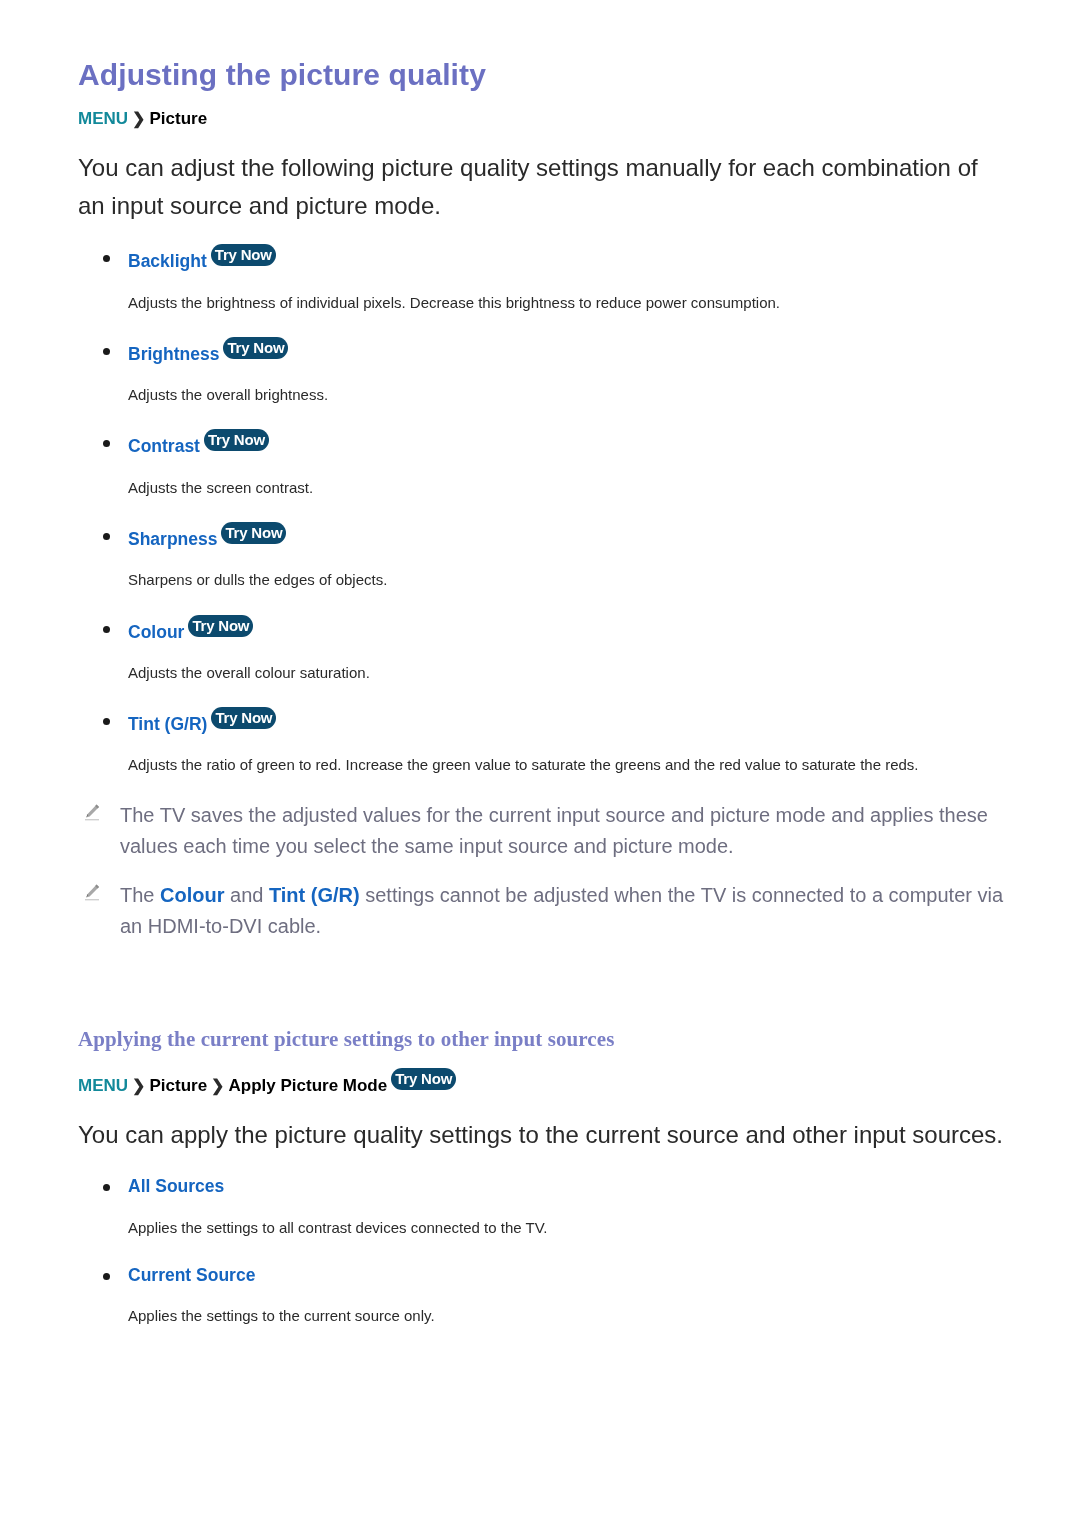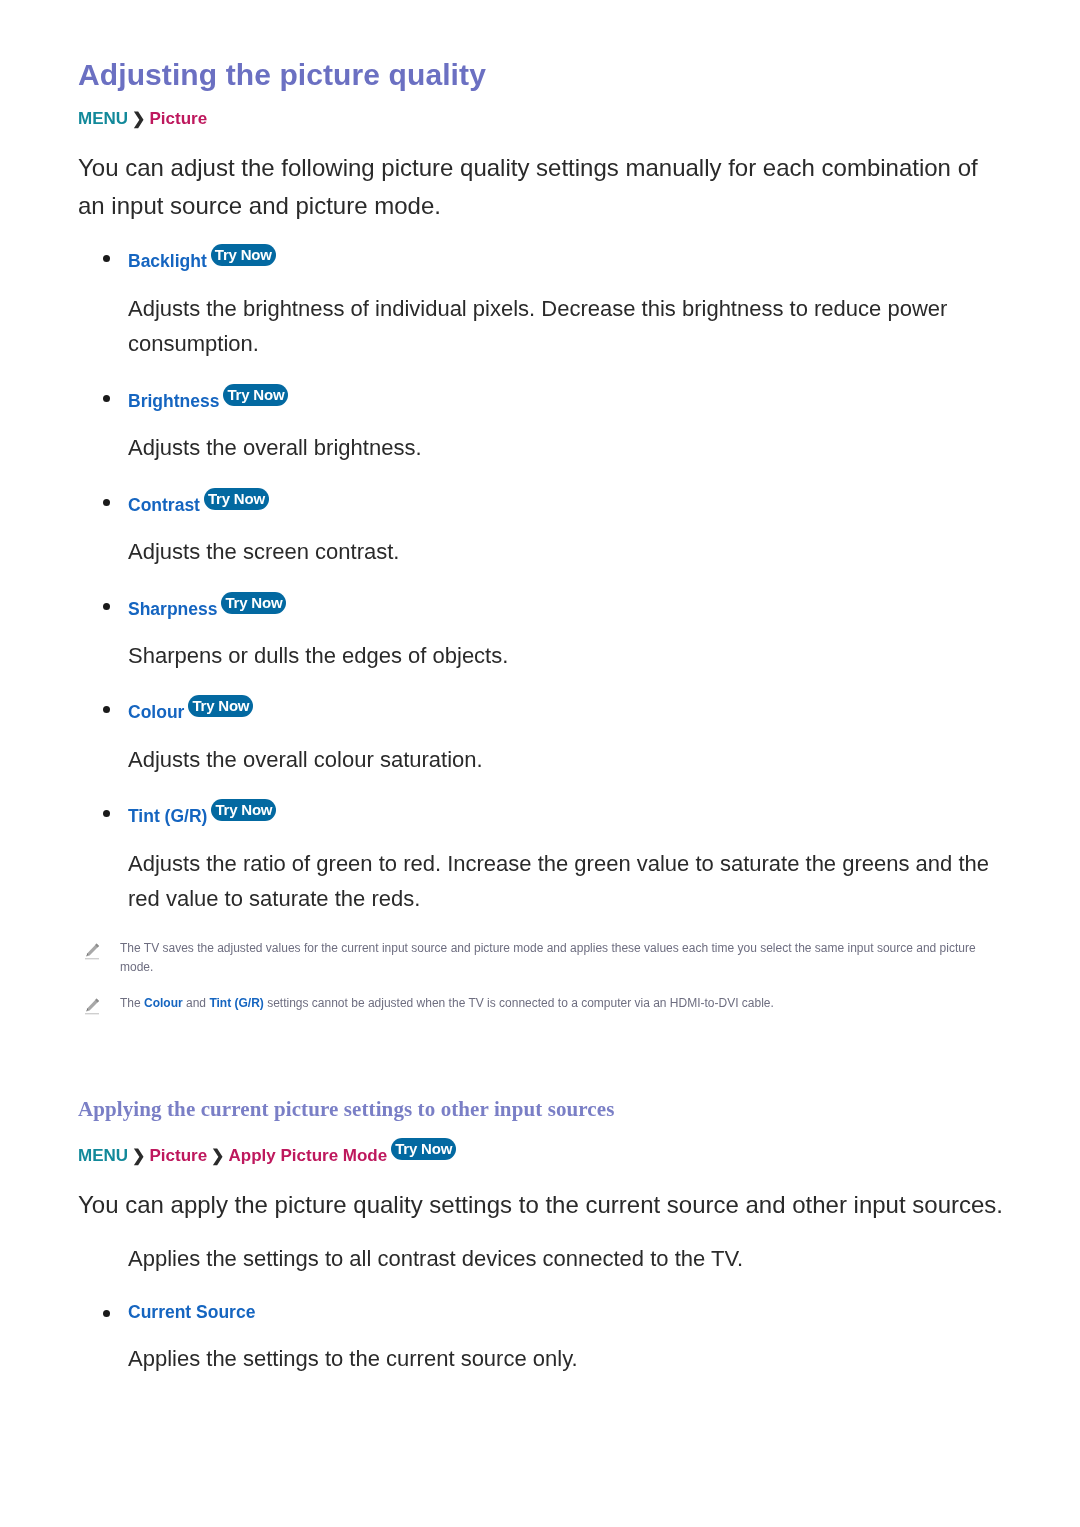--- a/index.html
+++ b/index.html
@@ -46,21 +46,21 @@
 
   
   .breadcrumb {
     font-size: 17px;
     font-weight: bold;
     margin: 0 0 19px 0;
     line-height: 1.3;
     white-space: nowrap;
   }
   .bc-menu { color: #12899a; }
-  .bc-item { color: #be185d; }
+  .bc-item { color: #000000; }
   .bc-sep {
     color: #2b2b2b;
     font-weight: bold;
     margin: 0 4px;
     font-size: 16px;
   }
 
   
   p.body {
     font-size: 24px;
@@ -94,31 +94,31 @@
     position: absolute;
     left: 25px;
     top: 11px;
     width: 7px;
     height: 7px;
     background: #1a1a1a;
     border-radius: 50%;
   }
   .bullet-desc {
     padding-left: 50px;
-    font-size: 22px;
+    font-size: 15px;
     color: #2a2a2a;
     line-height: 1.62;
     margin: 7px 0 22px 0;
     max-width: 890px;
   }
 
   
   .try-now {
     display: inline-block;
-    background: #0369a1;
+    background: #0c4a6e;
     color: #ffffff;
     font-size: 15px;
     font-weight: bold;
     border-radius: 11px;
     padding: 1px 4px 2px 4px;
     line-height: 19px;
     height: 19px;
     margin-left: 4px;
     vertical-align: 1px;
     letter-spacing: -0.2px;
@@ -135,21 +135,21 @@
     margin-bottom: 17px;
   }
   .note-icon {
     position: absolute;
     left: 4px;
     top: 2px;
     width: 20px;
     height: 20px;
   }
   .note-text {
-    font-size: 12px;
+    font-size: 20px;
     color: #6e6e80;
     line-height: 1.58;
     max-width: 900px;
   }
   .note-text b {
     color: #1565c0;
     font-weight: bold;
   }
 </style>
 </head>
@@ -245,20 +245,23 @@
 
   <div class="breadcrumb">
     <span class="bc-menu">MENU</span><span class="bc-sep">❯</span><span class="bc-item">Picture</span><span class="bc-sep">❯</span><span class="bc-item">Apply Picture Mode</span><span class="try-now">Try Now</span>
   </div>
 
   <p class="body">You can apply the picture quality settings to the current source and other input sources.</p>
 
   <ul class="bullets">
 
     <li class="bullet-item">
+      <div class="bullet-head">
+        <span class="bullet-dot"></span><span>All Sources</span>
+      </div>
       <div class="bullet-desc">Applies the settings to all contrast devices connected to the TV.</div>
     </li>
 
     <li class="bullet-item">
       <div class="bullet-head">
         <span class="bullet-dot"></span><span>Current Source</span>
       </div>
       <div class="bullet-desc">Applies the settings to the current source only.</div>
     </li>
 

